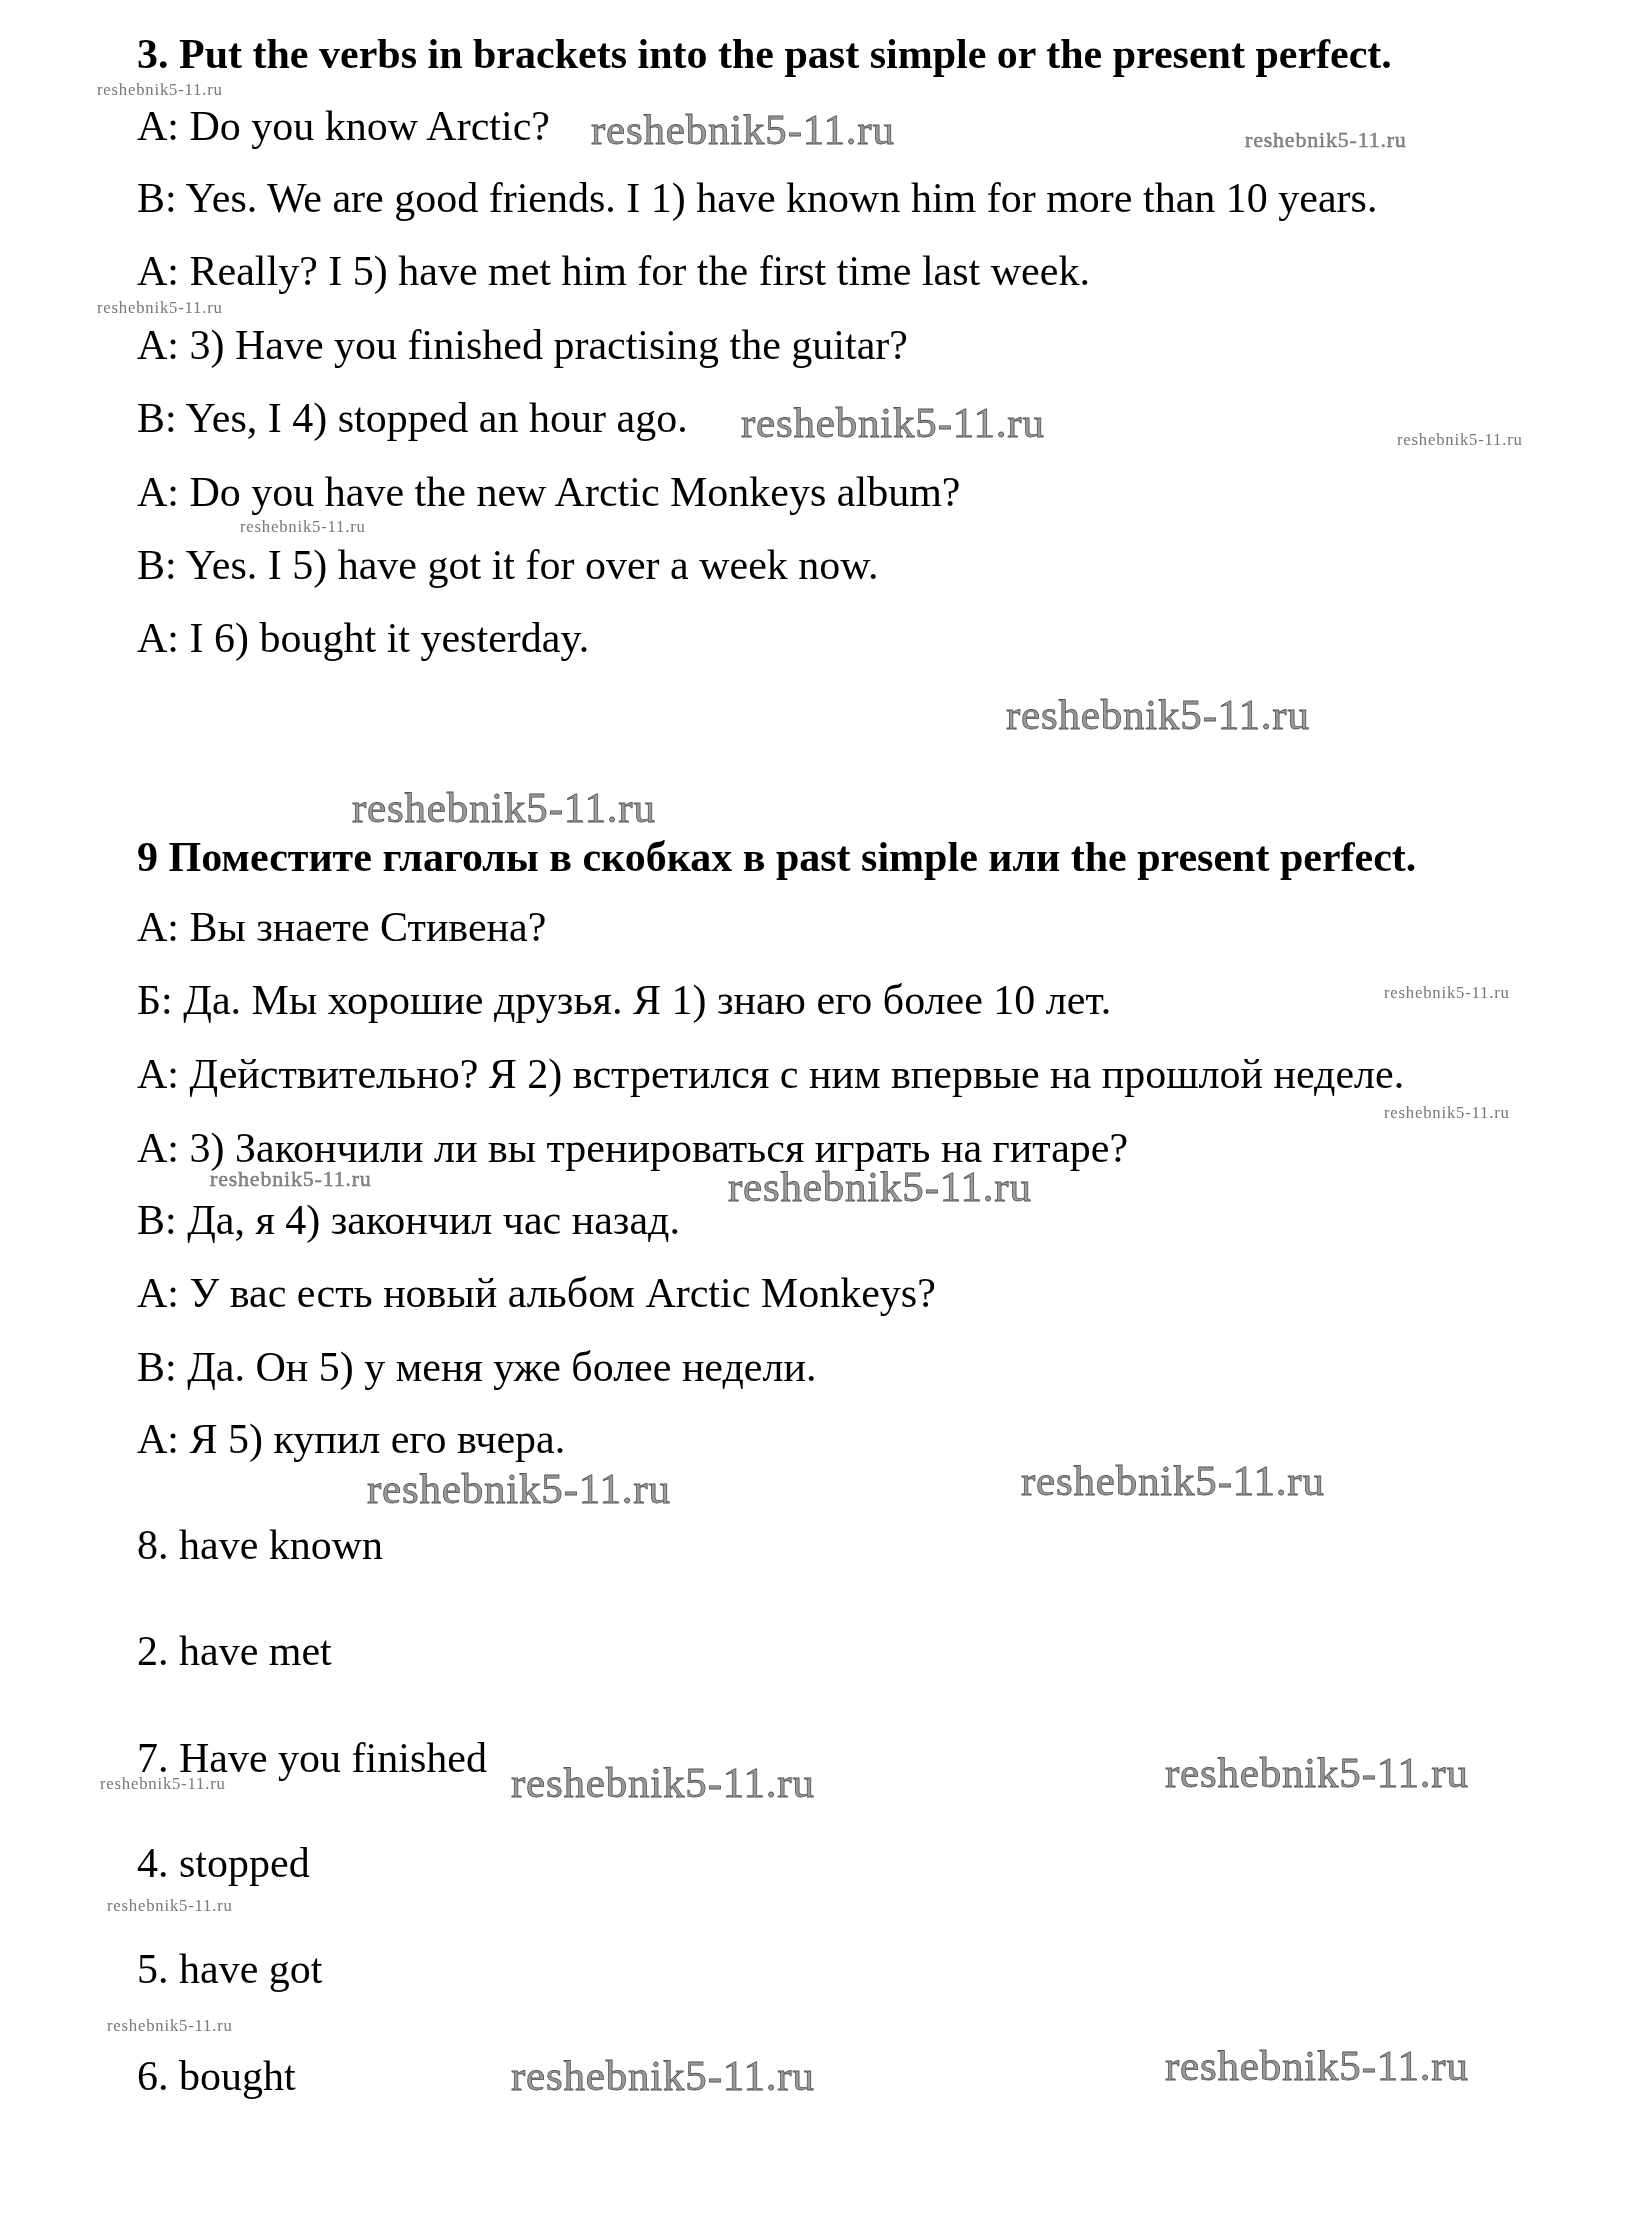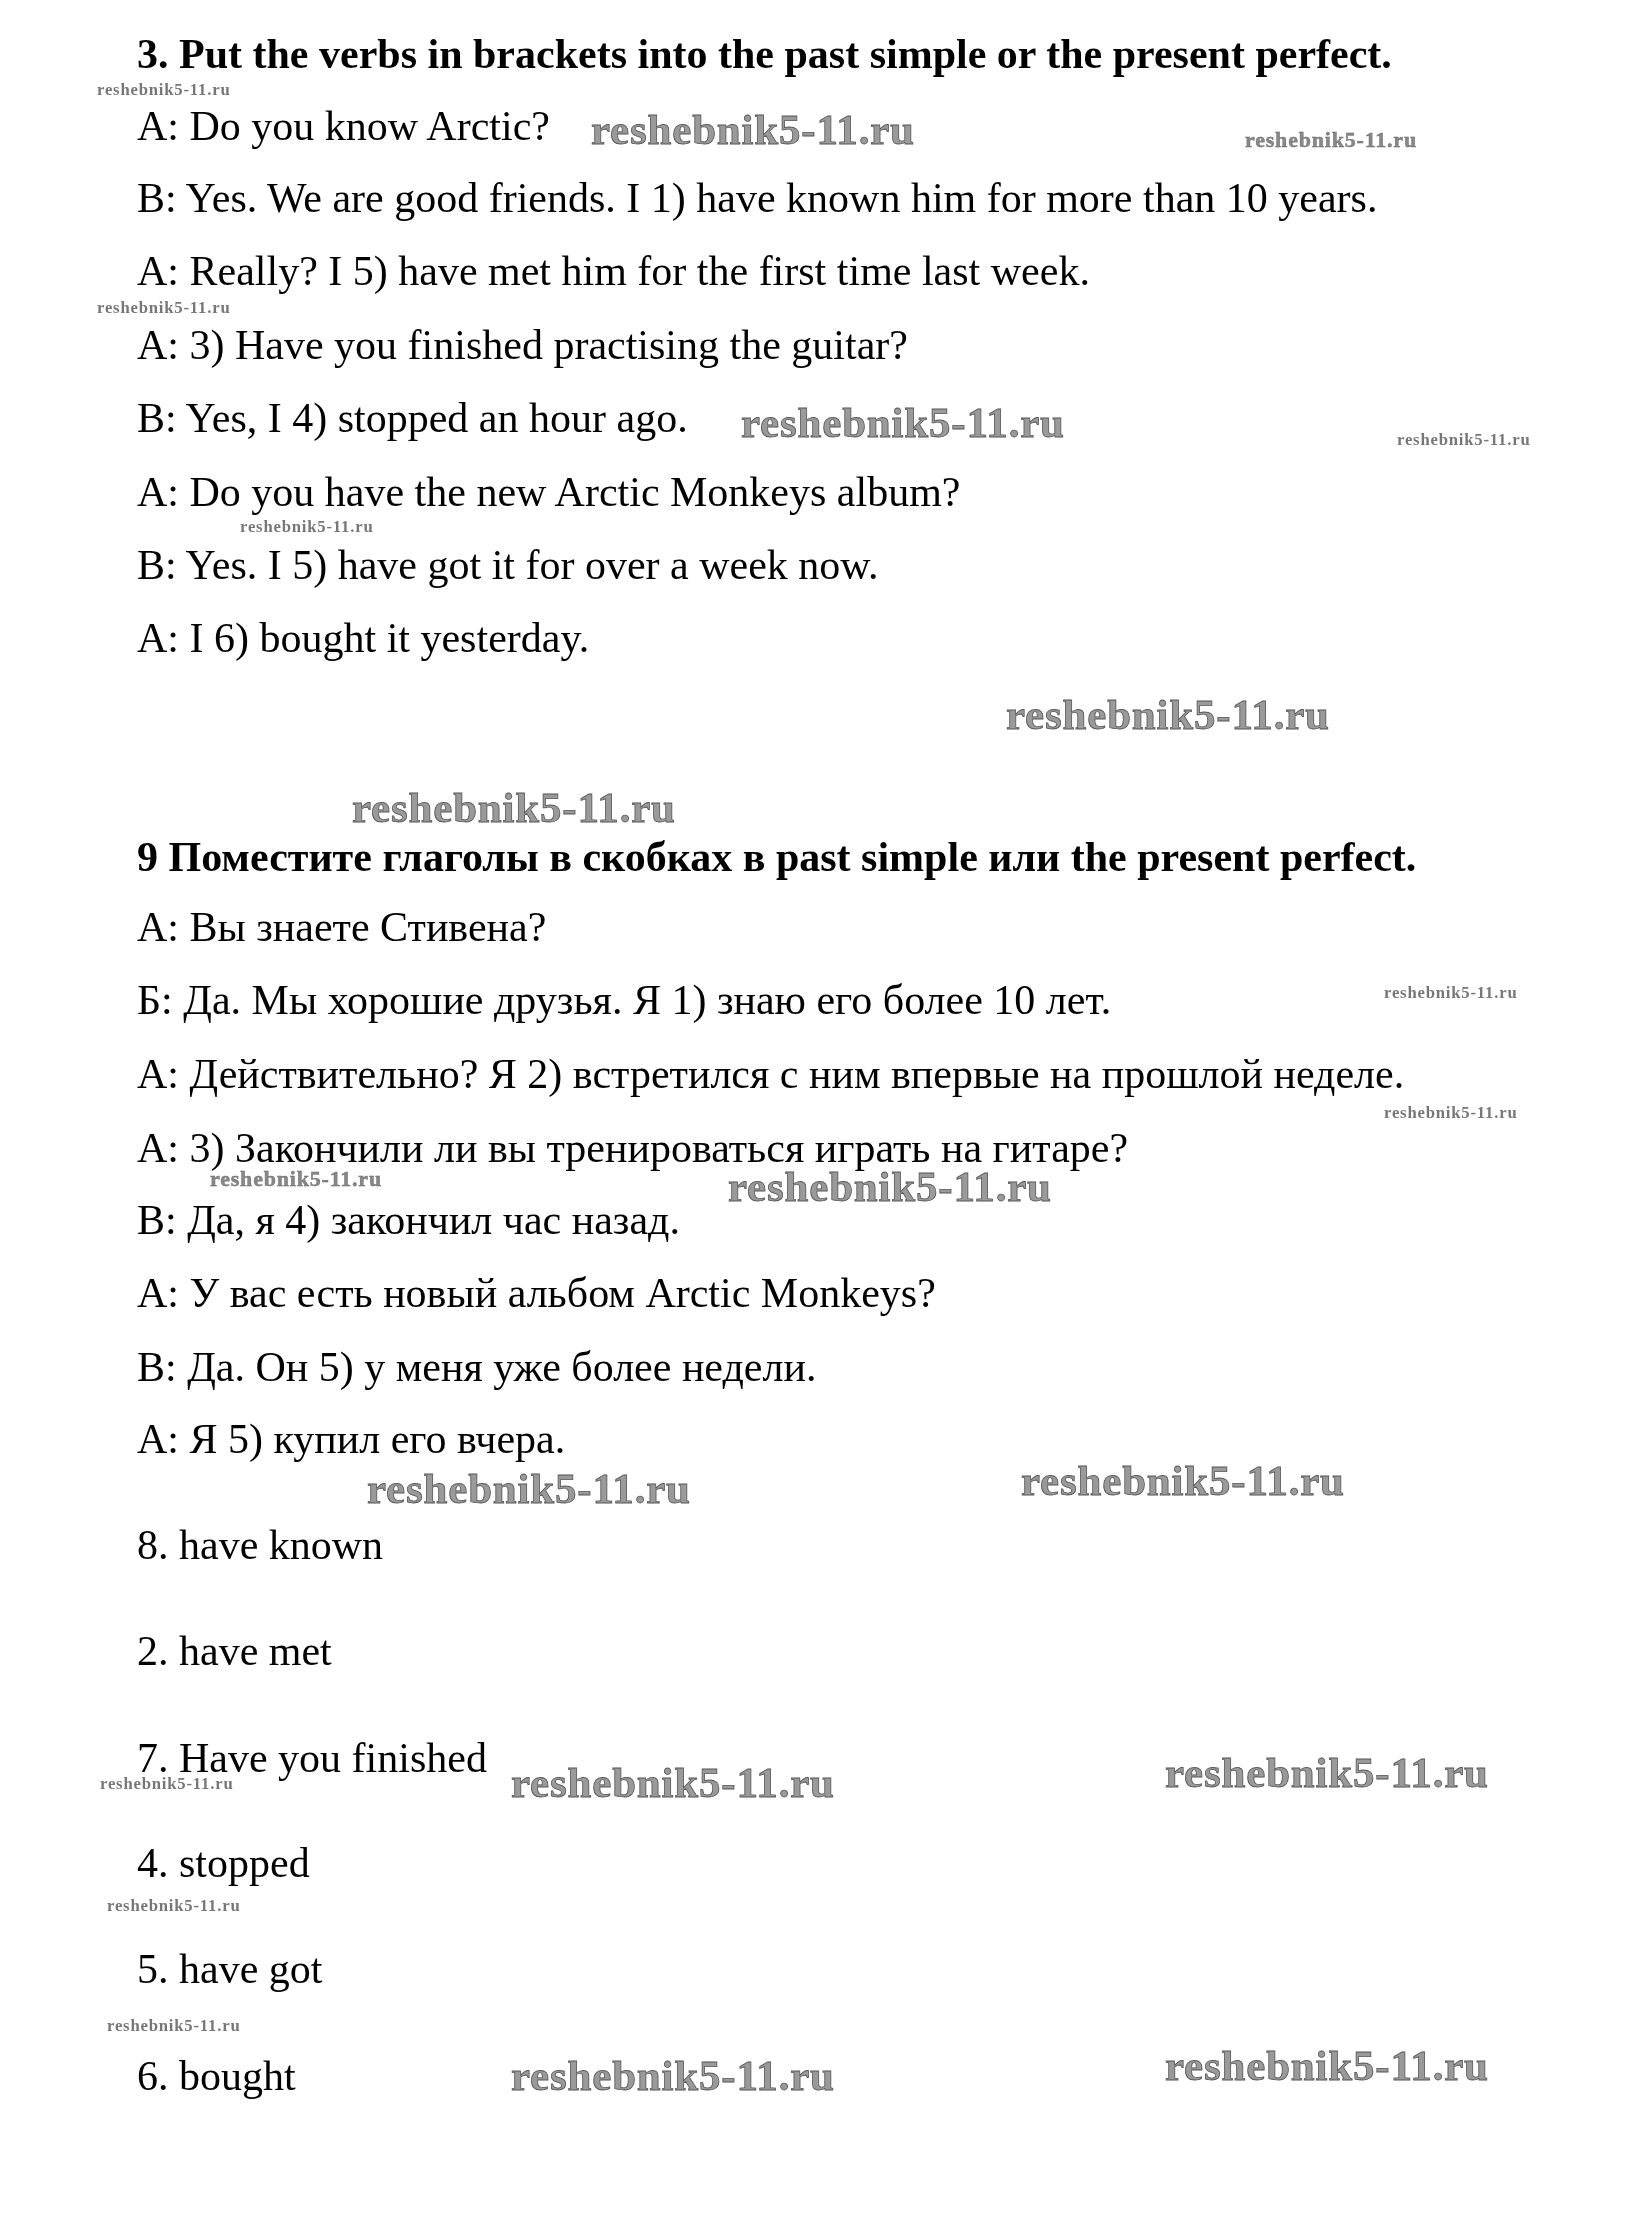--- a/index.html
+++ b/index.html
@@ -1,19 +1,19 @@
 <!DOCTYPE html>
 <html style="font-size:13.4px"><head>
 <meta charset="utf-8">
 <style>
   html, body { margin:0; padding:0; background:#fff; }
   body { width:1649px; height:2216px; position:relative; overflow:hidden; font-family:"Liberation Serif", serif; color:#000; }
   .line { position:absolute; left:106px; font-size:42px; line-height:1; white-space:nowrap;margin-left:31px; }
   .title { font-weight:bold; font-size:42px; }
-  .wm { position:absolute; font-family:"Liberation Serif", serif; font-weight:bold; color:#9a9a9a; white-space:nowrap; line-height:1;
+  .wm { position:absolute; font-family:"Liberation Serif", serif; font-weight:normal; color:#9a9a9a; white-space:nowrap; line-height:1;
         -webkit-text-stroke:0.8px #555; letter-spacing:0.8px; }
   .wm.big { font-size:43px; }
   .wm.small { font-size:22px; -webkit-text-stroke:0.4px #666; color:#888; }
   .wm.tiny { font-size:16.7px; -webkit-text-stroke:0; color:#777; }
 </style>
 </head>
 <body>
 
 <div class="line title" style="top:33px">3. Put the verbs in brackets into the past simple or the present perfect.</div>
 <div class="line" style="top:105px">A: Do you know Arctic?</div>

